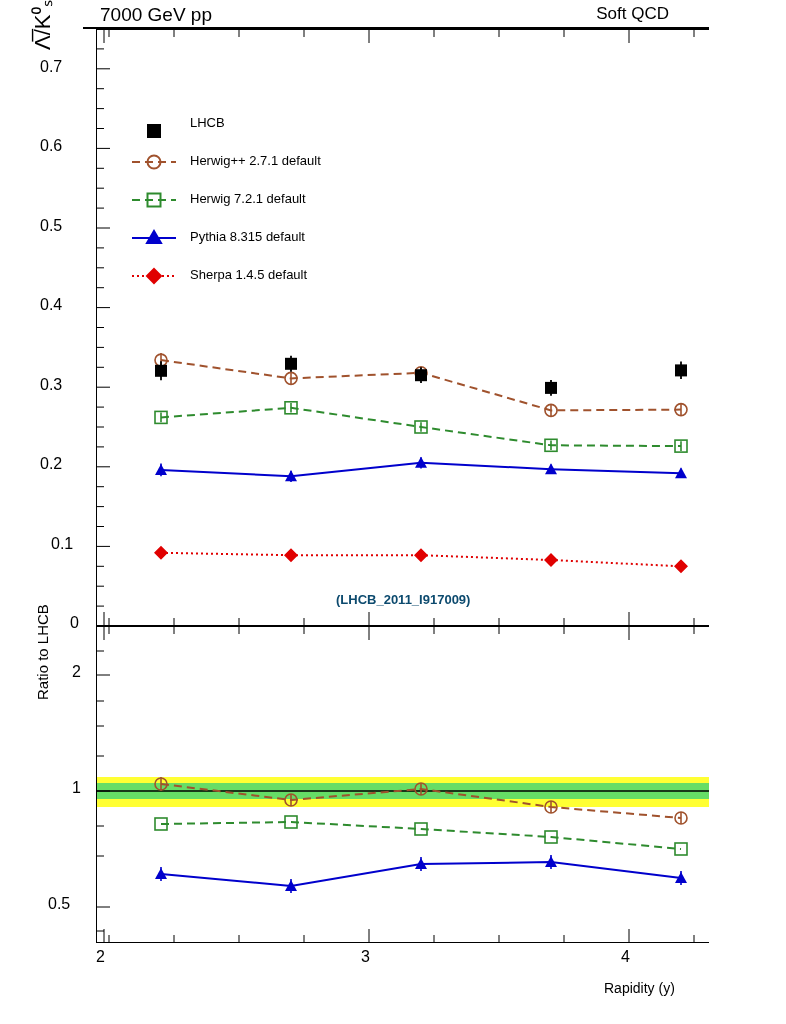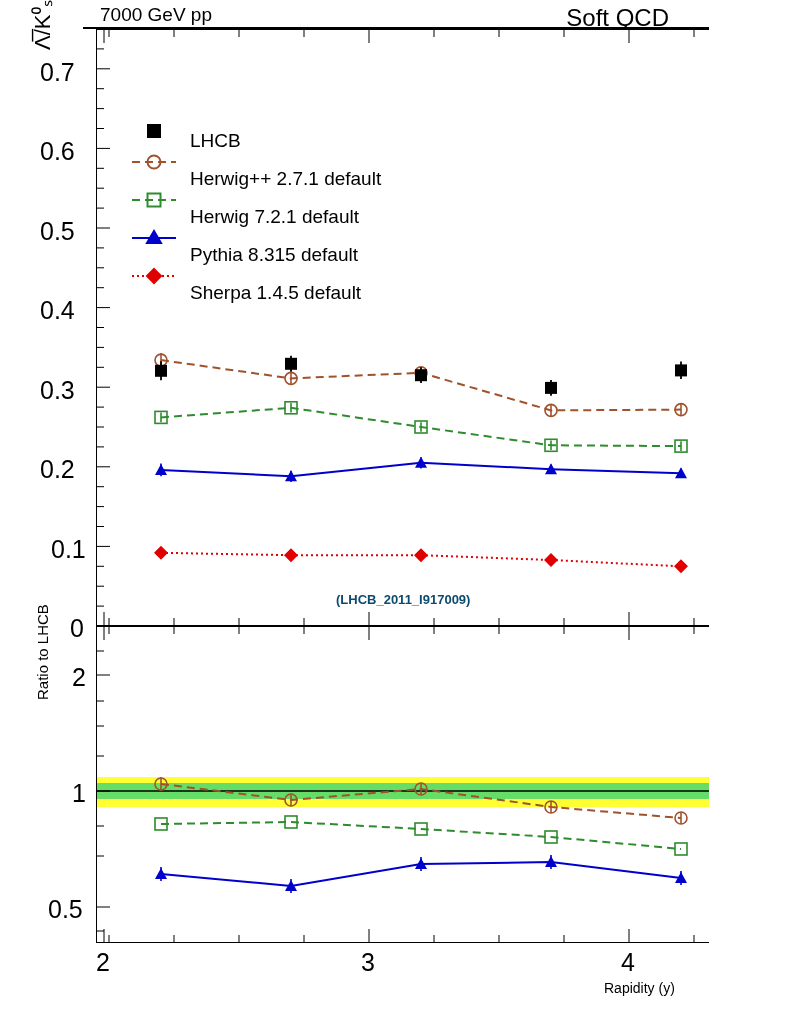--- a/index.html
+++ b/index.html
@@ -4,30 +4,30 @@
 <style>
   html,body{margin:0;padding:0;background:#ffffff;}
   body{width:786px;height:1024px;font-family:"Liberation Sans",sans-serif;color:#000;}
   #root{position:relative;width:709px;height:1024px;overflow:hidden;}
 
   .abs{position:absolute;}
   .txt{font-family:"Liberation Sans",sans-serif;color:#000;white-space:nowrap;}
 
   
   .hdr-left{left:100px;top:4px;font-size:19px;}
-  .hdr-right{right:40px;top:4px;font-size:24px;}
+  .hdr-right{right:40px;top:4px;font-size:17px;}
   .hdr-rule{left:83px;top:27px;width:663px;height:2px;background:#000;}
 
   
   .vert{transform-origin:0 0;transform:rotate(-90deg);font-size:13px;color:#555;}
   .vert.black{color:#000;}
 
-  .tick-lab{font-size:25px;}
-
-  .legend-txt{font-size:19px;margin-top:15px;}
+  .tick-lab{font-size:16px;}
+
+  .legend-txt{font-size:13px;}
 
   .title{font-size:18px;}
   .watermark{font-size:13px;color:#0c4a6e;font-weight:bold;}
 
   svg{display:block;}
 </style>
 </head>
 <body>
 
 <div id="root">

